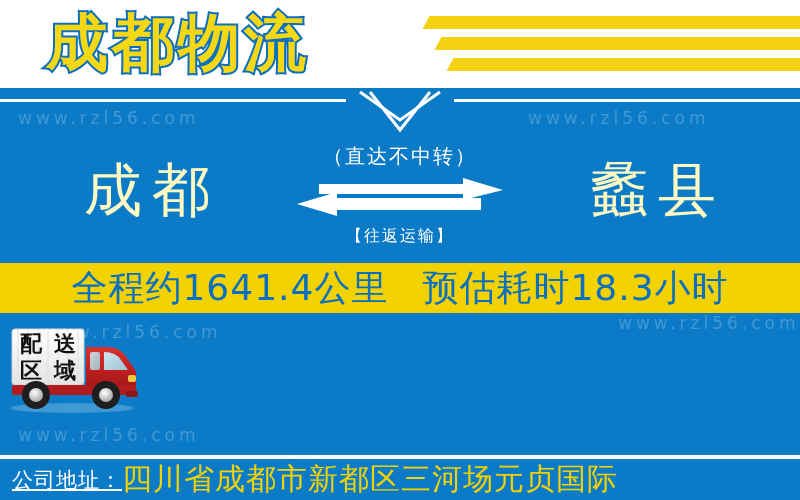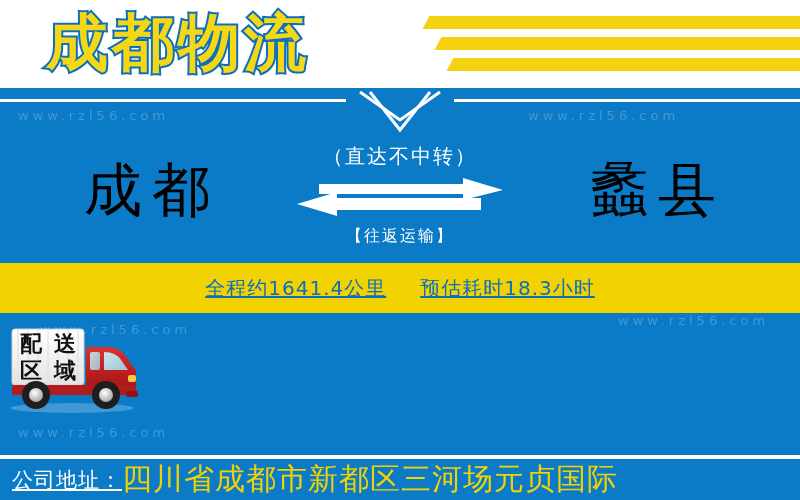--- a/index.html
+++ b/index.html
@@ -82,21 +82,21 @@
   .route{
     position:absolute;
     left:0; top:62px;
     width:800px; height:118px;
   }
   .city{
     position:absolute;
     top:0;
     width:240px;
     text-align:center;
-    color:#000000;
+    color:#fef9c3;
     font-size:58px;
     line-height:80px;
     letter-spacing:10px;
     white-space:nowrap;
   }
   .city.origin{ left:32px; }
   .city.dest{ right:22px; }
 
   .mid{
     position:absolute;
@@ -135,26 +135,25 @@
     position:absolute;
     left:0; top:0;
     width:800px; height:50px;
     display:flex;
     align-items:center;
     justify-content:center;
     gap:34px;
   }
   .stat{
     color:#0b6fc0;
-    font-size:20px;
+    font-size:36px;
     line-height:50px;
     letter-spacing:1px;
     white-space:nowrap;
     font-weight:500;
-    text-decoration:underline;
   }
 
   
   .delivery{
     position:absolute;
     left:0; top:225px;
     width:800px; height:140px;
   }
   .truck{
     position:absolute;
@@ -197,21 +196,21 @@
     color:#f2d200;
     font-size:30px;
     letter-spacing:1px;
     white-space:nowrap;
   }
 
   
   .wm{
     position:absolute;
     color:rgba(255,255,255,0.22);
-    font-size:13px;
+    font-size:17px;
     letter-spacing:4px;
     white-space:nowrap;
     pointer-events:none;
     font-family:"DejaVu Sans","Liberation Sans",sans-serif;
   }
 </style>
 </head>
 <body>
 
 <div id="banner">

